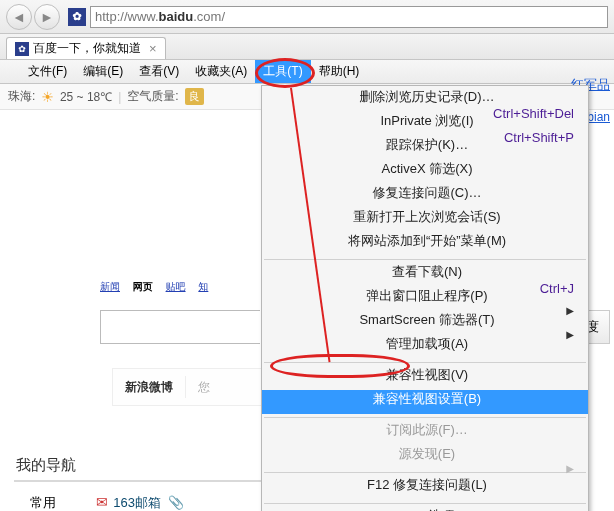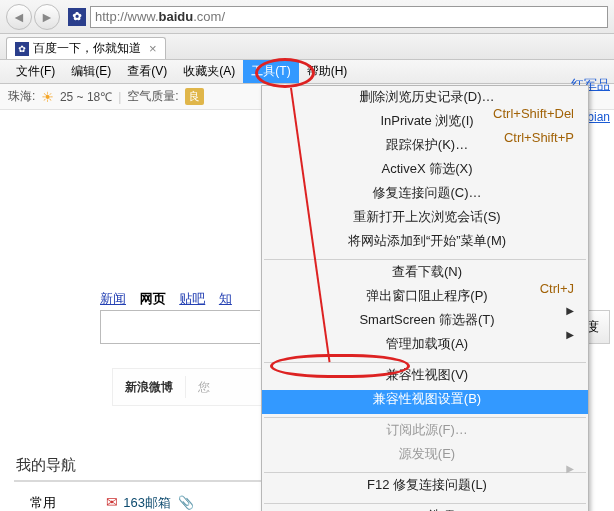--- a/index.html
+++ b/index.html
@@ -74,21 +74,21 @@
   }
   .tab .fav { width:14px;height:14px;background:#2a3e8c;display:inline-flex;align-items:center;justify-content:center;color:#fff;font-size:9px; }
   .tab .close { color:#888; font-size:13px; margin-left:4px; }
   
   .menu-bar {
     height: 24px;
     background: linear-gradient(#f7f7f7,#ececec);
     border-bottom: 1px solid #c5c5c5;
     display: flex;
     align-items: flex-start;
-    padding-left: 8px;
+    padding-left: 20px;
   }
   .menu-item {
     padding: 0 8px;
     height: 100%;
     display: flex;
     align-items: center;
     font-size: 12px;
   }
   .menu-item.active {
     background: #3399ff;
@@ -130,22 +130,22 @@
     position: absolute;
     right: 4px;
     top: 0;
     color: #1a5ad4;
     text-decoration: underline;
     font-size: 12px;
   }
   .baidu-nav {
     position: absolute;
     left: 100px;
-    top: 180px;
-    font-size: 13px;
+    top: 170px;
+    font-size: 10px;
   }
   .baidu-nav span { margin-right: 10px; color:#2440b3; text-decoration: underline; }
   .baidu-nav .active { color:#000; font-weight: bold; text-decoration: none; }
   .search-box-row {
     position: absolute;
     left: 100px;
     top: 200px;
     display: flex;
     align-items: stretch;
   }
@@ -197,21 +197,21 @@
     border: none;
     border-top: 2px solid #d9d9d9;
   }
   .bottom-row {
     position: absolute;
     left: 30px;
     top: 384px;
     font-size: 13px;
     display: flex;
     align-items: center;
-    gap: 50px;
+    gap: 40px;
   }
   .link163 { color:#0c4a6e; }
   .mail-icon { color:#c33; font-size:14px; margin-right:2px; }
   .clip-icon { color:#aaa; margin-left:4px; }
   .blue-link {
     position: absolute;
     right: 4px;
     bottom: 16px;
     color: #1a5ad4;
     text-decoration: underline;
@@ -234,21 +234,21 @@
     display: flex;
     align-items: center;
     height: 24px;
     padding: 0 14px 0 18px;
     color: #222;
     position: relative;
     flex-direction: column;
   }
   .dd-item .shortcut {
     margin-left: auto;
-    color: #a16207;
+    color: #4c1d95;
     text-align: center;
   }
   .dd-item .arrow {
     margin-left: auto;
     color: #333;
     font-size: 10px;
   }
   .dd-sep {
     height: 1px;
     background: #d0d0d0;

